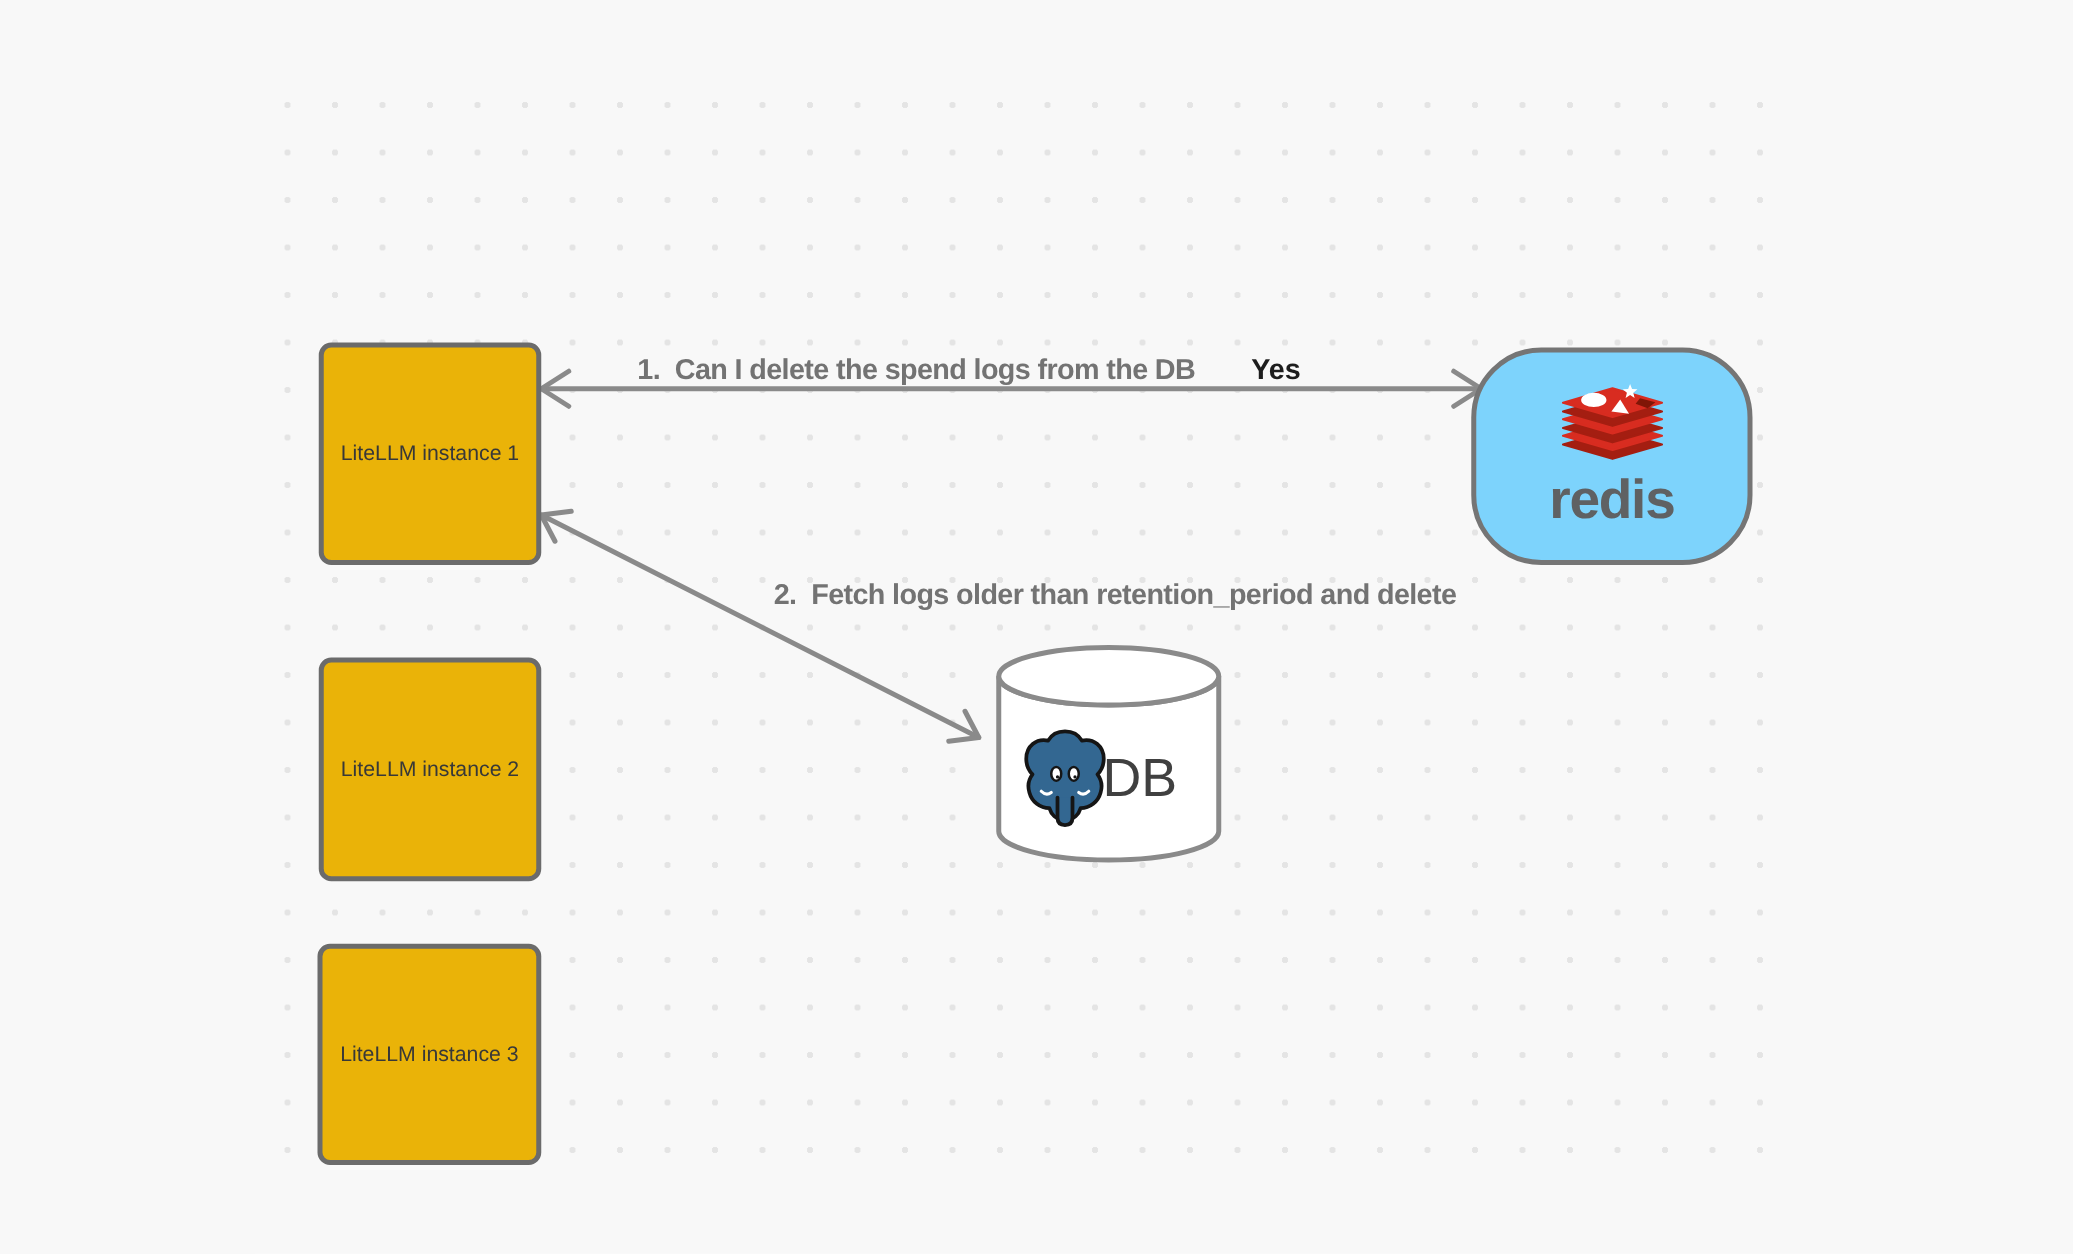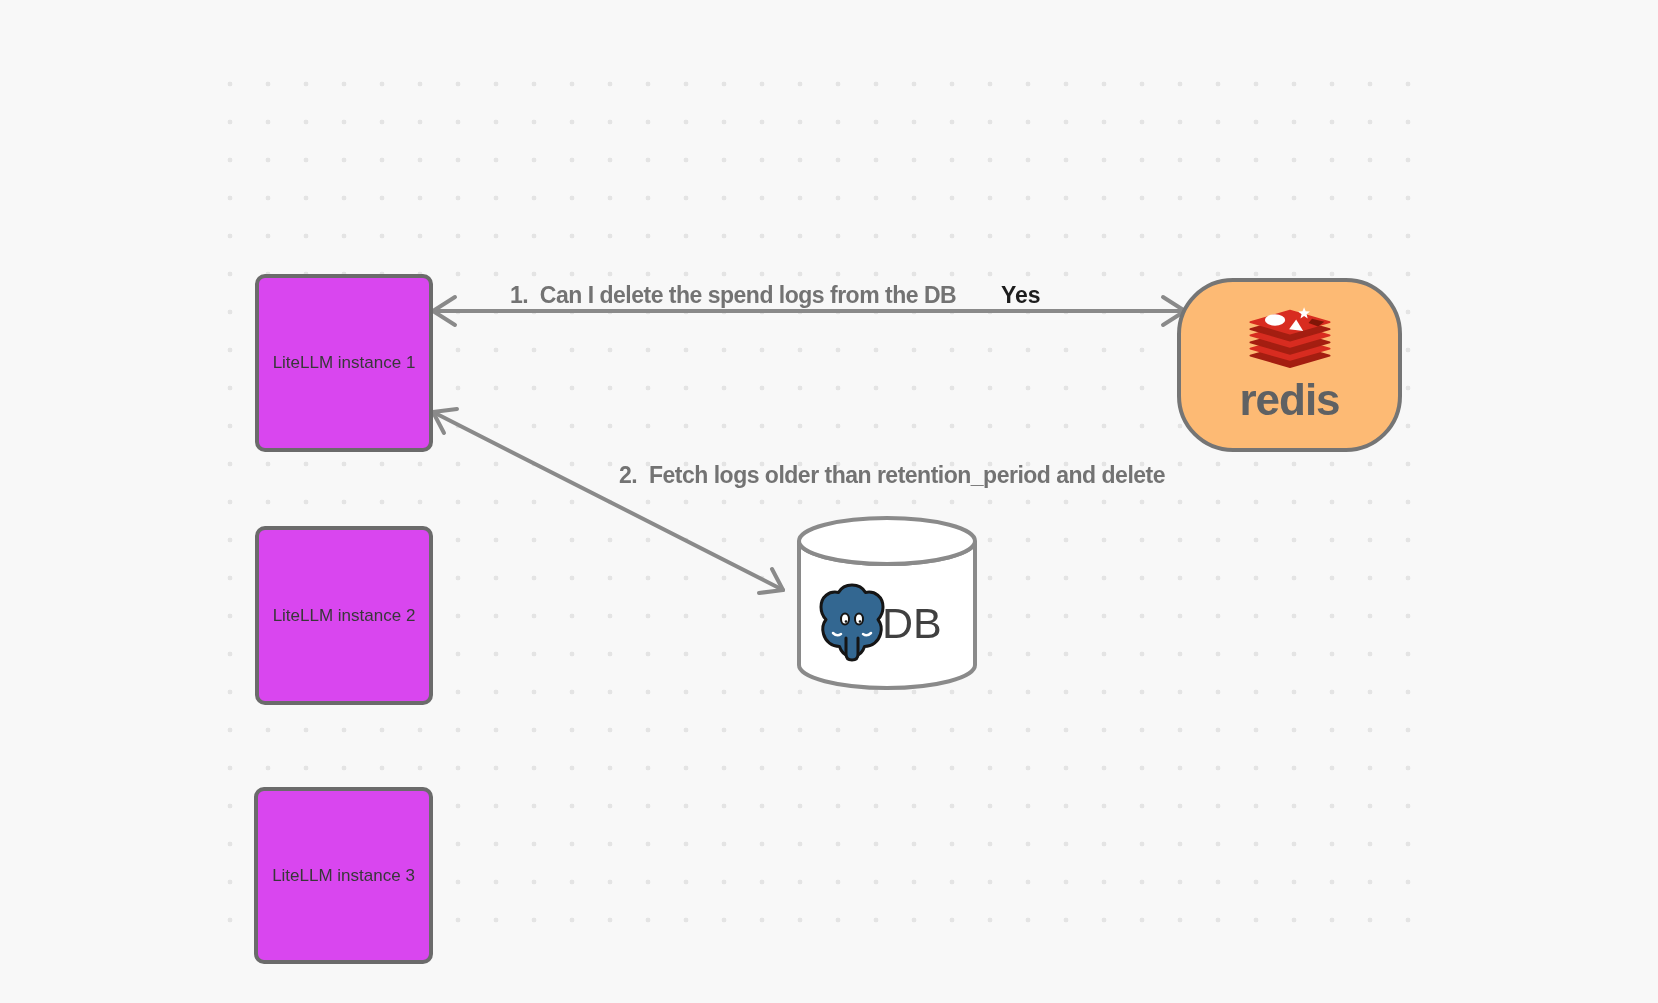--- a/index.html
+++ b/index.html
@@ -11,32 +11,32 @@
     font-family:"Liberation Sans", sans-serif;
   }
   .dots{
     position:absolute;left:211px;top:65px;width:1215px;height:860px;
     background-image:radial-gradient(circle,#e4e4e4 2.4px,rgba(0,0,0,0) 2.6px);
     background-size:38px 38px;
   }
   .llm-box{
     position:absolute;box-sizing:border-box;
     width:178px;height:178px;
-    background:#d946ef;
+    background:#eab308;
     border:4px solid #6b6b6b;border-radius:10px;
     display:flex;align-items:center;justify-content:center;
     font-size:17px;color:#383838;
   }
   .box1{left:255px;top:274px;}
   .box2{left:255px;top:526px;height:179px;}
-  .box3{left:254px;top:755px;width:179px;height:177px;margin-top:32px;}
+  .box3{left:254px;top:755px;width:179px;height:177px;}
   .redis-node{
     position:absolute;box-sizing:border-box;
     left:1177px;top:278px;width:225px;height:174px;
-    background:#fdba74;border:4px solid #757575;border-radius:56px;
+    background:#7dd3fc;border:4px solid #757575;border-radius:56px;
     display:flex;flex-direction:column;align-items:center;justify-content:flex-start;
     padding-top:22px;
   }
   .redis-word{
     font-size:44px;font-weight:bold;color:#5f6163;
     letter-spacing:-1px;line-height:1;margin-top:6px;
   }
   .edge-label{
     position:absolute;width:500px;text-align:center;
     font-size:23px;font-weight:bold;color:#737373;

